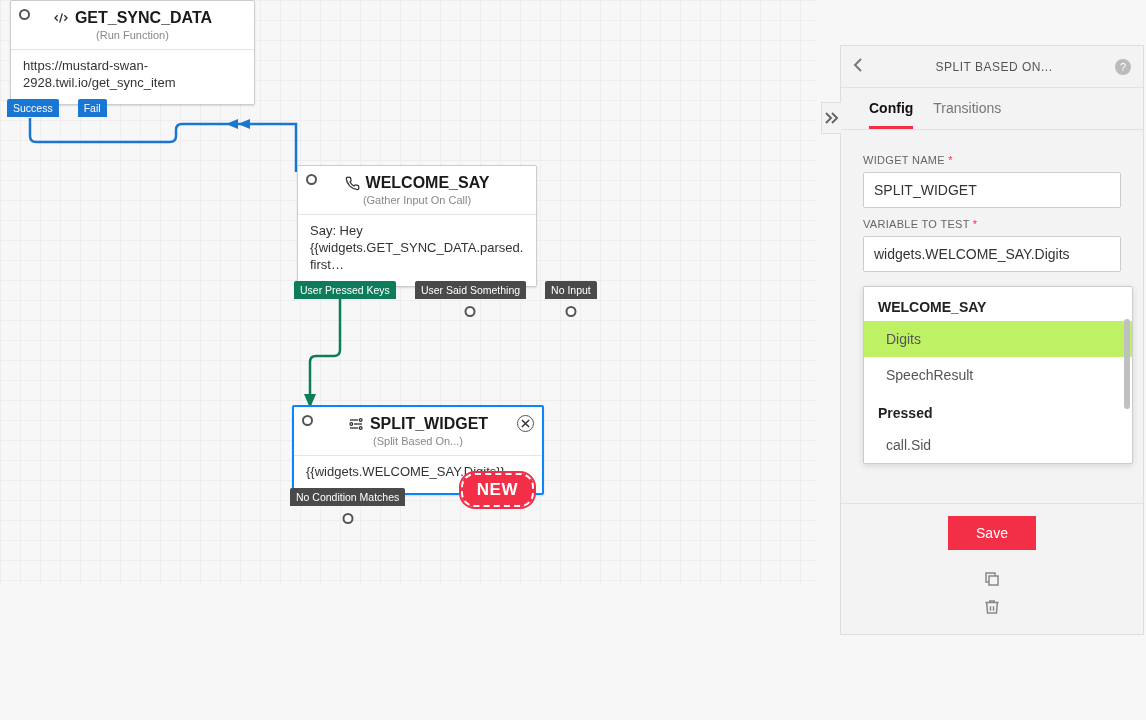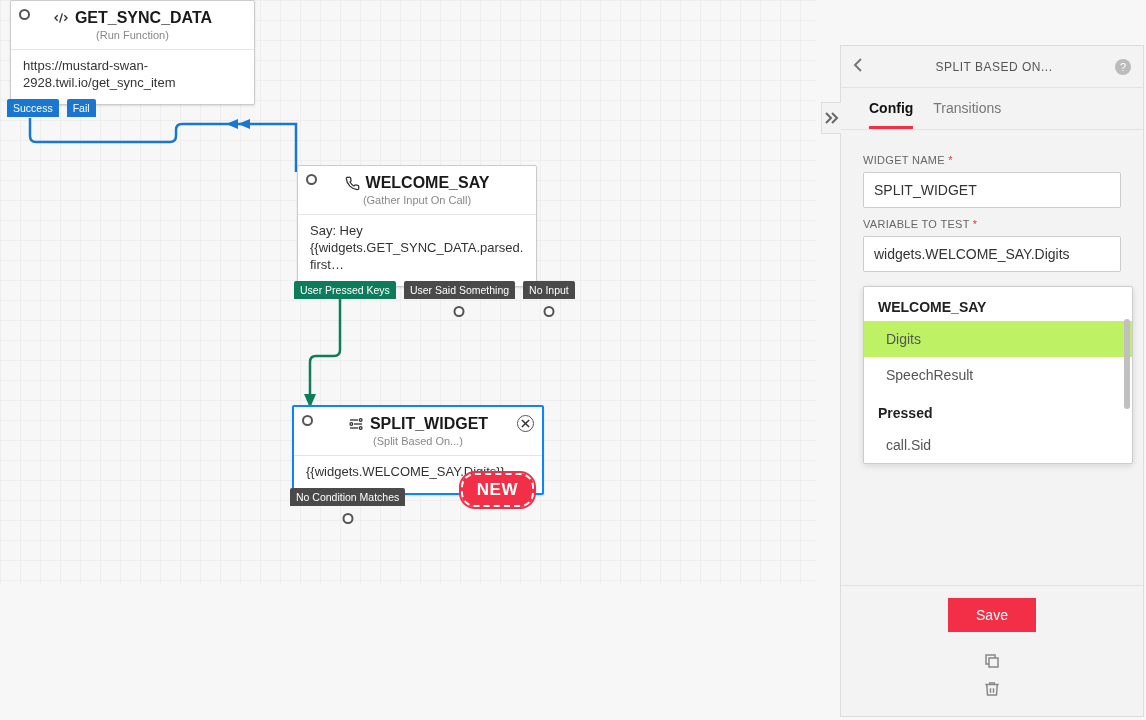--- a/index.html
+++ b/index.html
@@ -75,21 +75,21 @@
   border-radius: 50%;
   display: flex; align-items: center; justify-content: center;
   font-size: 11px;
   cursor: pointer;
 }
 .outcomes {
   position: absolute;
   left: -4px;
   bottom: -13px;
   display: flex;
-  gap: 8px;
+  gap: 19px;
 }
 .outcome {
   font-size: 10.5px;
   color: #fff;
   padding: 3px 6px 3px;
   border-radius: 2px 2px 0 0;
   background: #4a4a4a;
   white-space: nowrap;
   position: relative;
 }
@@ -117,21 +117,21 @@
   border-radius: 14px;
   border: 2px dashed #fff;
   outline: 2px solid #f22f46;
 }
 .selected { border: 2px solid #0b84ff; }
 
 .sidepanel {
   position: absolute;
   right: 2px; top: 45px;
   width: 304px;
-  height: 672px;
+  height: 590px;
   background: #f3f3f3;
   border: 1px solid #ddd;
   display: flex;
   flex-direction: column;
 }
 .sidepanel-header {
   display: flex;
   align-items: center;
   padding: 10px 12px;
   border-bottom: 1px solid #e2e2e2;

